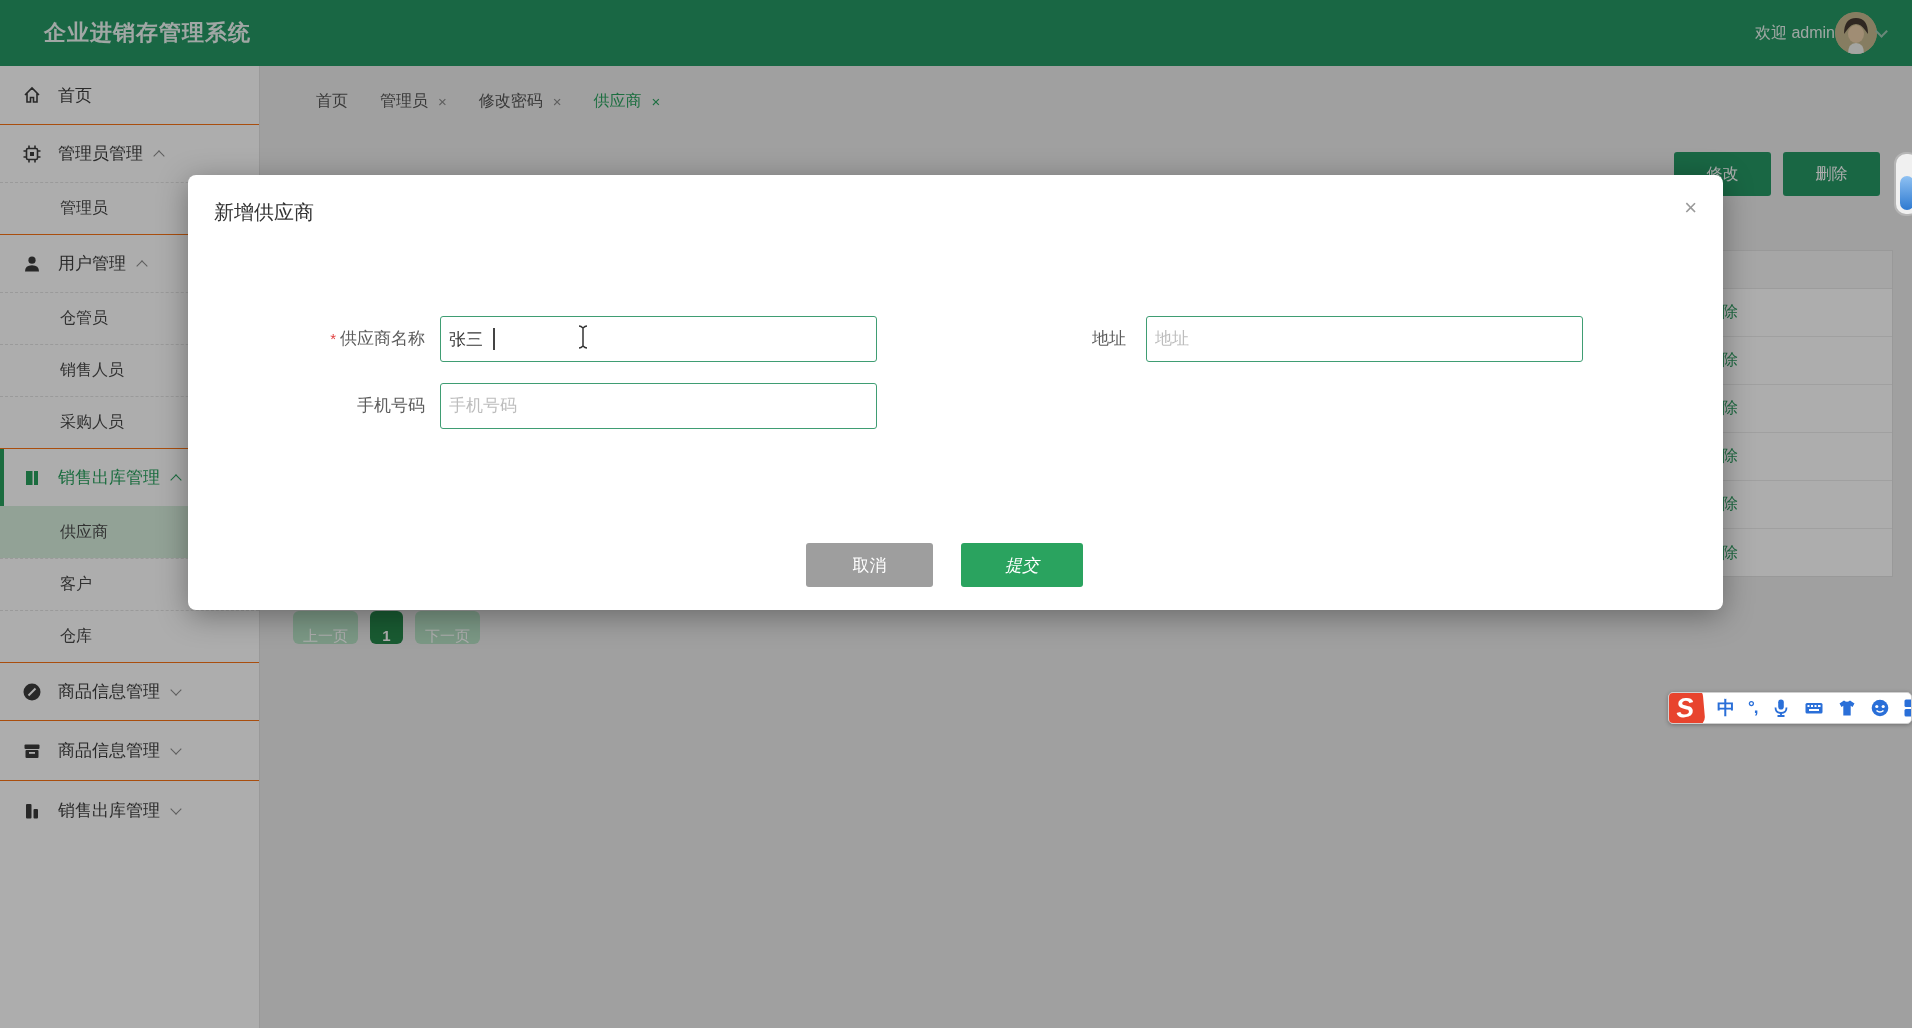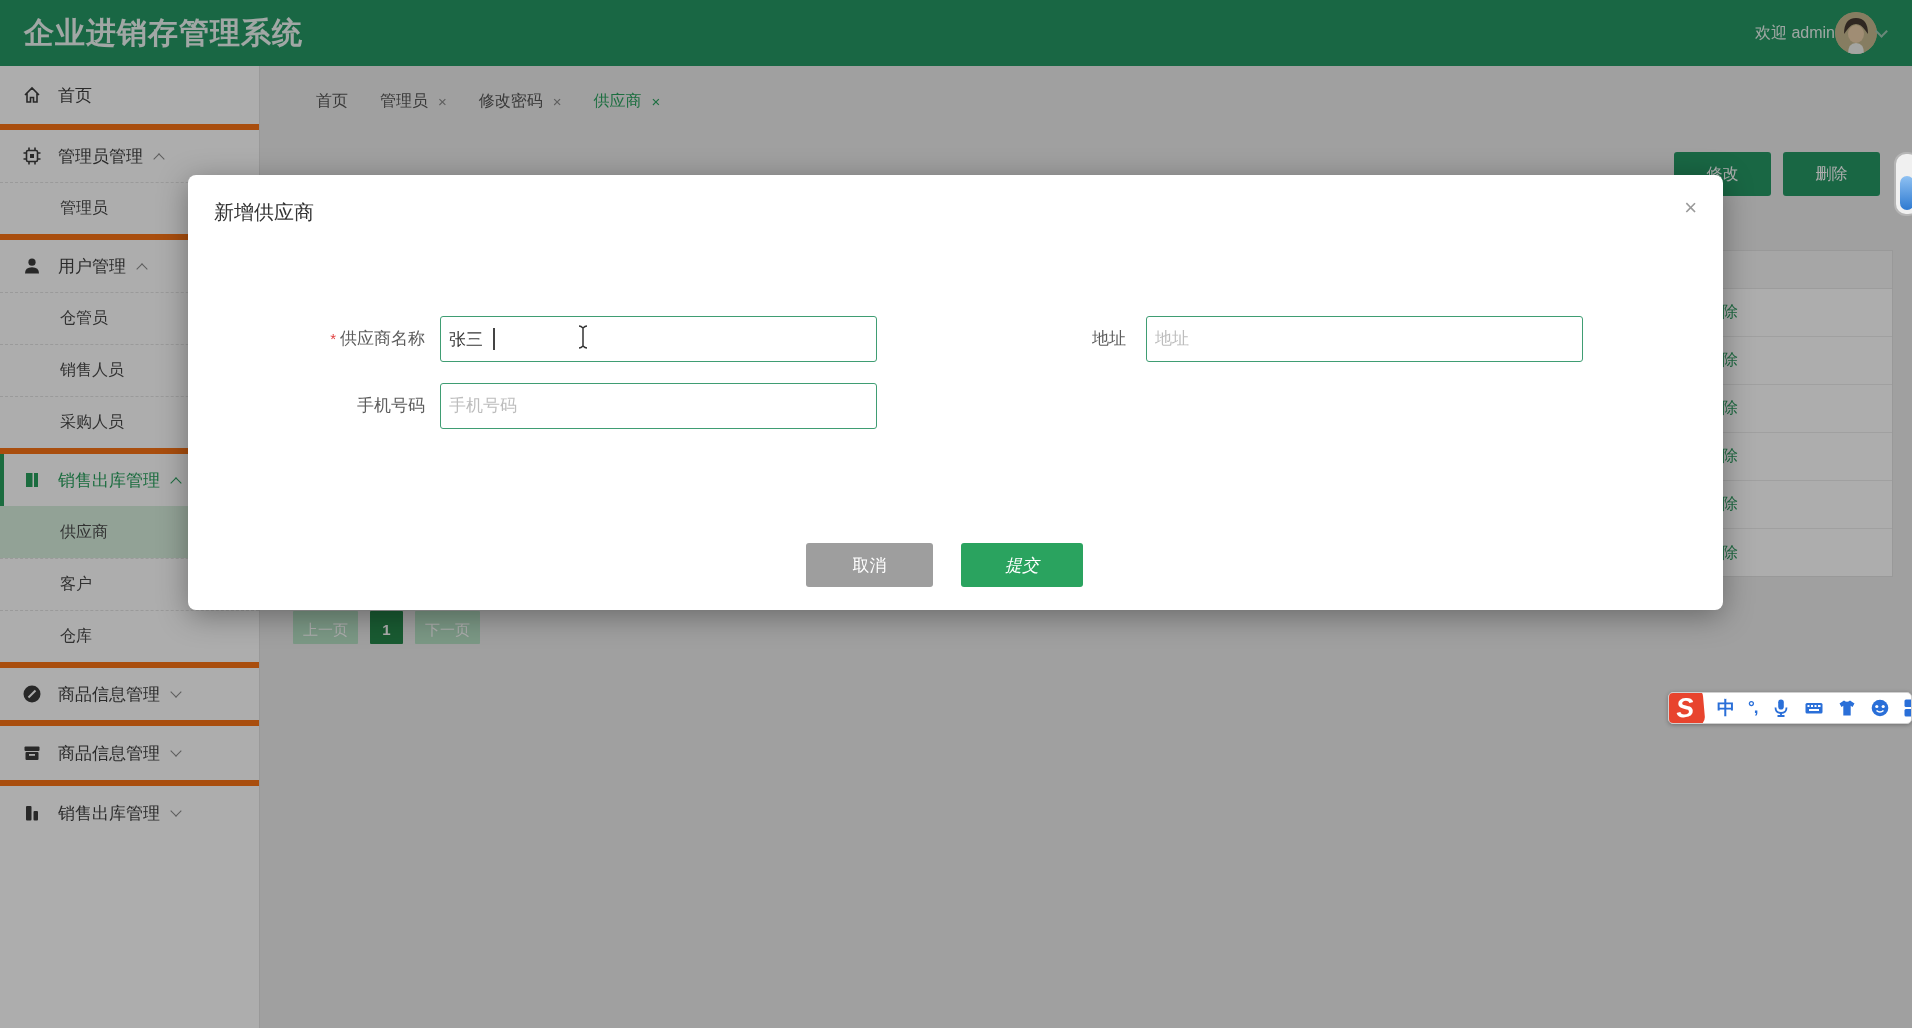--- a/index.html
+++ b/index.html
@@ -7,42 +7,42 @@
   body {
     font-family:"Liberation Sans","DejaVu Sans",sans-serif;
     position:relative; overflow:hidden; background:#ececec; color:#333;
   }
   
   .header {
     position:absolute; left:0; top:0; width:1912px; height:66px;
     background:#259965; display:flex; align-items:center; z-index:1;
   }
   .header-title {
-    margin-left:24px; font-size:30px; letter-spacing:1px;
+    margin-left:44px; font-size:22px; letter-spacing:1px;
     color:rgba(255,255,255,.92); font-weight:bold;
   }
   .header-right {
     position:absolute; right:26px; top:0; height:66px;
     display:flex; align-items:center; 
   }
   .welcome { color:rgba(255,255,255,.9); font-size:16px; }
   .avatar { width:42px; height:42px; border-radius:50%; overflow:hidden; background:#c6b98f; }
   .chev { display:inline-block; width:9px; height:9px;
     border-right:2px solid #9fc9b4; border-bottom:2px solid #9fc9b4;
     transform:rotate(45deg); margin-top:-4px; }
   
   .sidebar {
     position:absolute; left:0; top:66px; width:260px; height:962px;
     background:#fff; border-right:1px solid #e2e2e2; z-index:1;
   }
   .side-item {
     display:flex; align-items:center; position:relative;
     font-size:17px; color:#3f3f3f; cursor:pointer;
   }
-  .side-item.top { height:58px; padding-left:22px; border-top:6px solid #f97316; }
+  .side-item.top { height:58px; padding-left:22px; border-top:1px solid #f97316; }
   .side-item.top:first-child { border-top:none; }
   .side-item.sub { height:52px; padding-left:60px; font-size:16px; color:#4a4a4a; border-top:1px dashed #e3e3e3; }
   .side-item .icon { width:20px; height:20px; margin-right:16px; flex:0 0 20px; }
   .side-item .caret { display:inline-block; width:8px; height:8px;
      border-right:1.8px solid #8a8a8a; border-bottom:1.8px solid #8a8a8a; margin-left:12px; }
   .caret.down { transform:rotate(45deg); margin-top:-4px; }
   .caret.up   { transform:rotate(-135deg); margin-top:5px; }
   .side-item.active-group { color:#28a05d; box-shadow:inset 4px 0 0 #28a05d; }
   .side-item.active-group .caret { border-color:#28a05d; }
   .side-item.selected { background:#d7efde; border-top:1px solid #d7efde; }
@@ -68,21 +68,21 @@
     position:absolute; left:284px; top:250px; width:1609px; height:327px;
     background:#fff; border:1px solid #e2e2e2; z-index:1;
   }
   .thead { height:38px; background:#f5f5f5; border-bottom:1px solid #e6e6e6; }
   .trow { height:48px; border-bottom:1px solid #ececec; display:flex; align-items:center; }
   .trow:last-child { border-bottom:none; }
   .row-del { margin-left:1421px; color:#2f9e63; font-size:16px; cursor:pointer; }
   
   .pagination { position:absolute; left:293px; top:611px; display:flex; gap:12px; z-index:1; }
   .page-btn {
-    min-width:56px; height:33px; padding:10px 10px; border:none; border-radius:1px;
+    min-width:56px; height:33px; padding:16px 10px; border:none; border-radius:6px;
     background:#b5e0c4; color:#fff; font-size:15px; cursor:pointer;
   }
   .page-btn.current { min-width:33px; background:#25864a; font-weight:bold; }
   
   .mask { position:absolute; inset:0; background:rgba(0,0,0,.32); z-index:40; }
   
   .modal {
     position:absolute; left:188px; top:155px; width:1535px; height:435px;
     background:#fff; border-radius:8px; box-shadow:0 6px 30px rgba(0,0,0,.35); z-index:50;margin-top:20px;
   }

